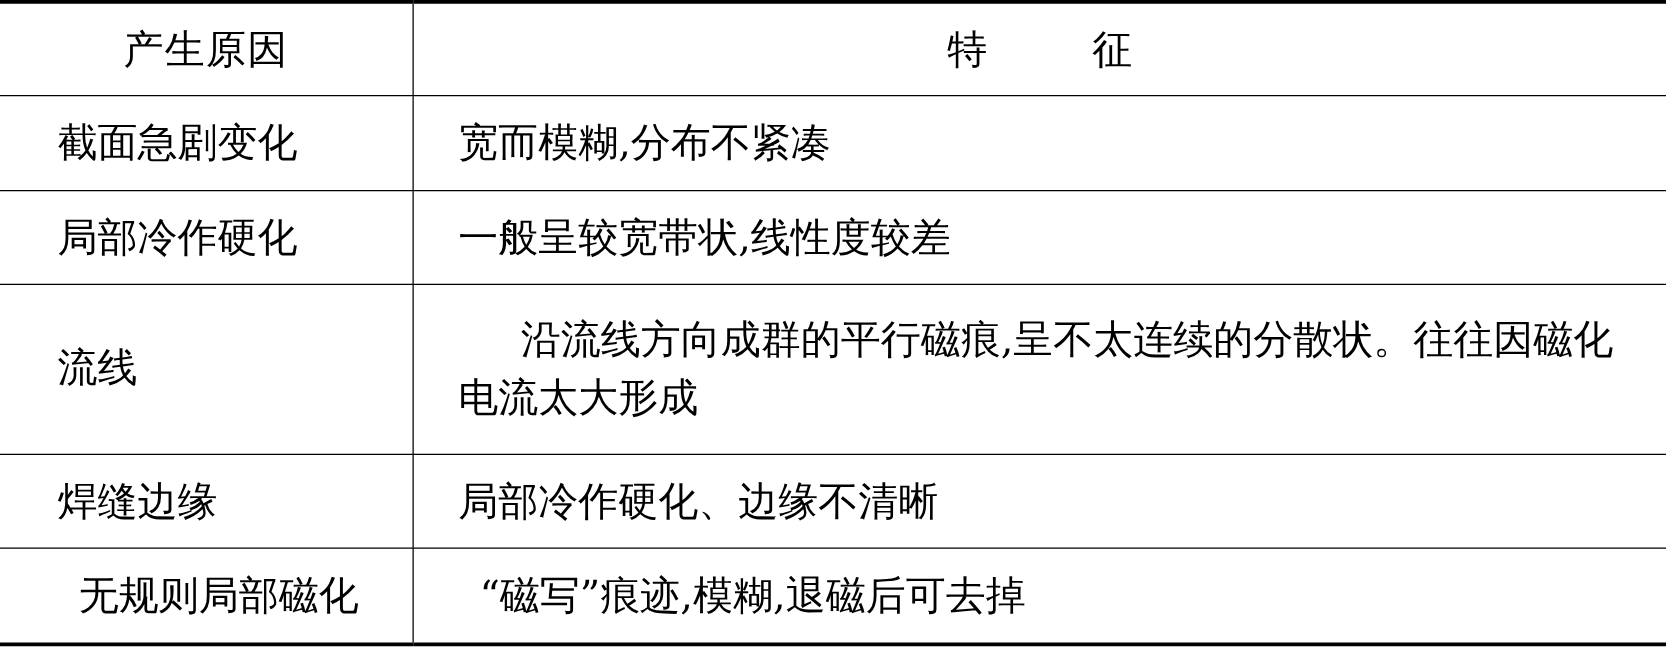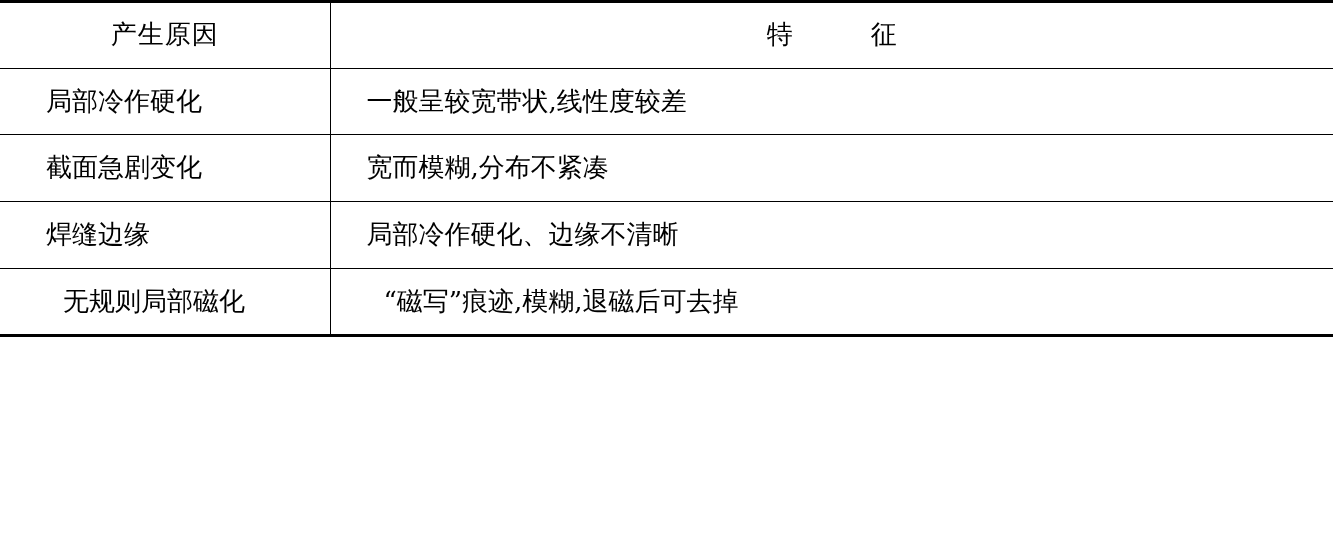--- a/index.html
+++ b/index.html
@@ -17,21 +17,21 @@
   .sheet {
     position: relative;
     width: 1333px;
     height: 533px;
     box-sizing: border-box;
   }
   table.spec-table {
     width: 1333px;
     border-collapse: collapse;
     table-layout: fixed;
-    font-size: 26px;
+    font-size: 32px;
     line-height: 1.45;
   }
   table.spec-table col.col-cause { width: 330px; }
   table.spec-table col.col-feature { width: 1003px; }
 
   table.spec-table tr.header-row > td {
     border-top: 3px solid #000000;
     border-bottom: 1.5px solid #000000;
   }
   table.spec-table tr.body-row > td {
@@ -95,36 +95,44 @@
         <td class="cell-cause">
           <div class="hdr-cause">产生原因</div>
         </td>
         <td class="cell-feature">
           <div class="hdr-feature"><span class="spaced">特　征</span></div>
         </td>
       </tr>
 
       <tr class="body-row">
         <td class="cell-cause">
+          <div class="cause-text">截面急剧变化</div>
+        </td>
+        <td class="cell-feature">
+          <div class="feature-text">宽而模糊,分布不紧凑</div>
+        </td>
+      </tr>
+
+      <tr class="body-row">
+        <td class="cell-cause">
           <div class="cause-text">局部冷作硬化</div>
         </td>
         <td class="cell-feature">
           <div class="feature-text">一般呈较宽带状,线性度较差</div>
         </td>
       </tr>
 
-      <tr class="body-row">
+      <tr class="body-row row-tall">
         <td class="cell-cause">
-          <div class="cause-text">截面急剧变化</div>
+          <div class="cause-text">流线</div>
         </td>
         <td class="cell-feature">
-          <div class="feature-text">宽而模糊,分布不紧凑</div>
+          <div class="feature-text indented">沿流线方向成群的平行磁痕,呈不太连续的分散状。往往因磁化电流太大形成</div>
         </td>
       </tr>
-
 
 
       <tr class="body-row">
         <td class="cell-cause">
           <div class="cause-text">焊缝边缘</div>
         </td>
         <td class="cell-feature">
           <div class="feature-text">局部冷作硬化、边缘不清晰</div>
         </td>
       </tr>

